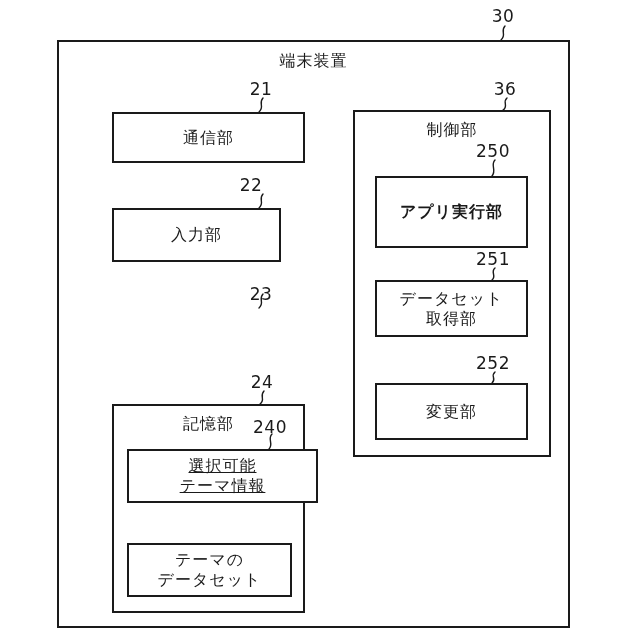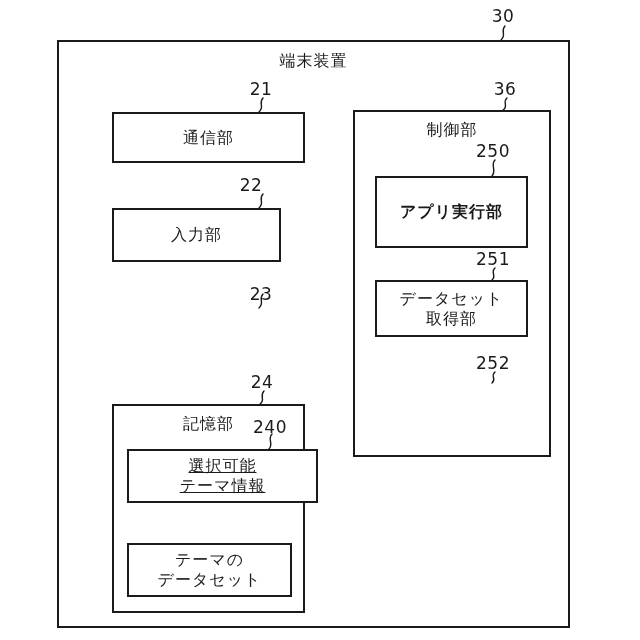--- a/index.html
+++ b/index.html
@@ -121,20 +121,23 @@
     <span class="box-label">アプリ実行部</span>
   </div>
 
   <div class="ref-num" style="left:493px; top:249px;">251</div>
   <div class="box center-label" style="left:375px; top:280px; width:153px; height:57px;">
     <span class="box-label">データセット
 取得部</span>
   </div>
 
   <div class="ref-num" style="left:493px; top:353px;">252</div>
+  <div class="box center-label" style="left:375px; top:383px; width:153px; height:57px;">
+    <span class="box-label">変更部</span>
+  </div>
 
   <svg class="leader-svg" viewBox="0 0 640 640">
     <path d="M505,26 C500,31 507,35 501,40"></path>
     <path d="M263,98 C258,103 265,107 259,112"></path>
     <path d="M263,194 C258,199 265,203 259,208"></path>
     <path d="M263,294 C258,299 265,303 259,308"></path>
     <path d="M264,391 C259,396 266,400 260,404"></path>
     <path d="M507,98 C502,102 509,106 503,110"></path>
     <path d="M495,160 C490,165 497,170 492,176"></path>
     <path d="M495,268 C490,272 497,276 492,280"></path>

